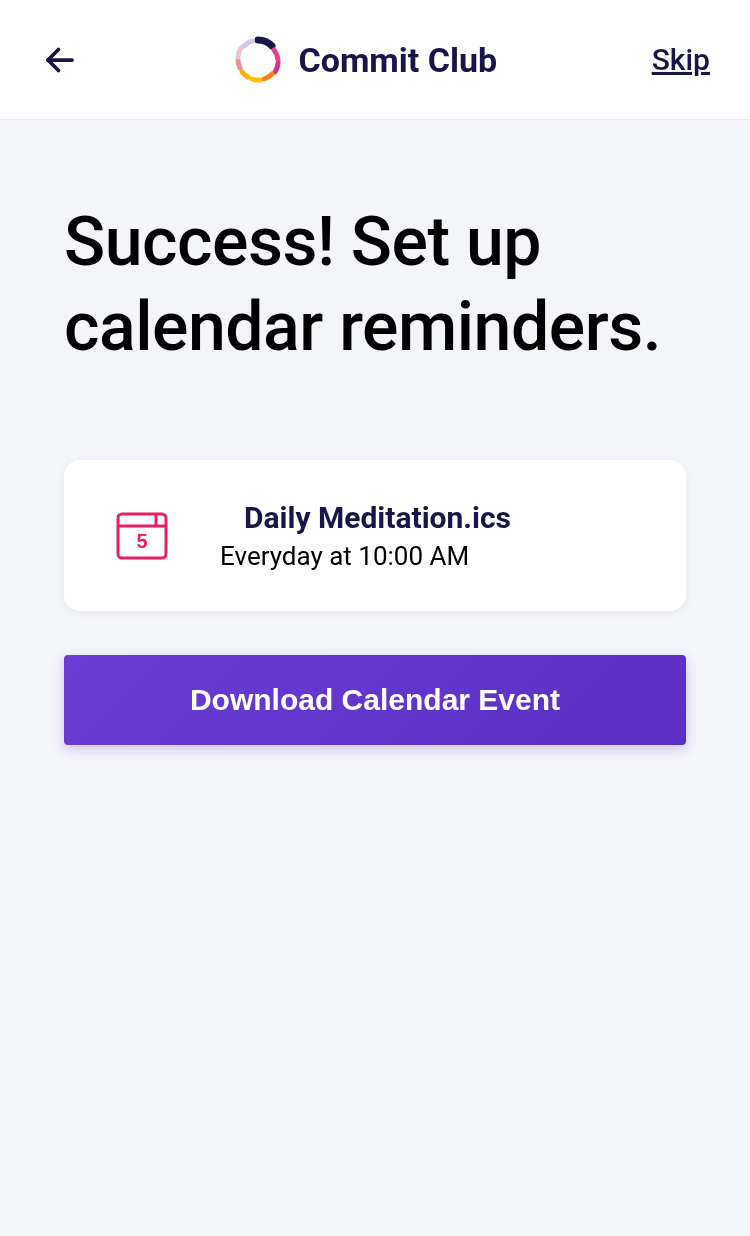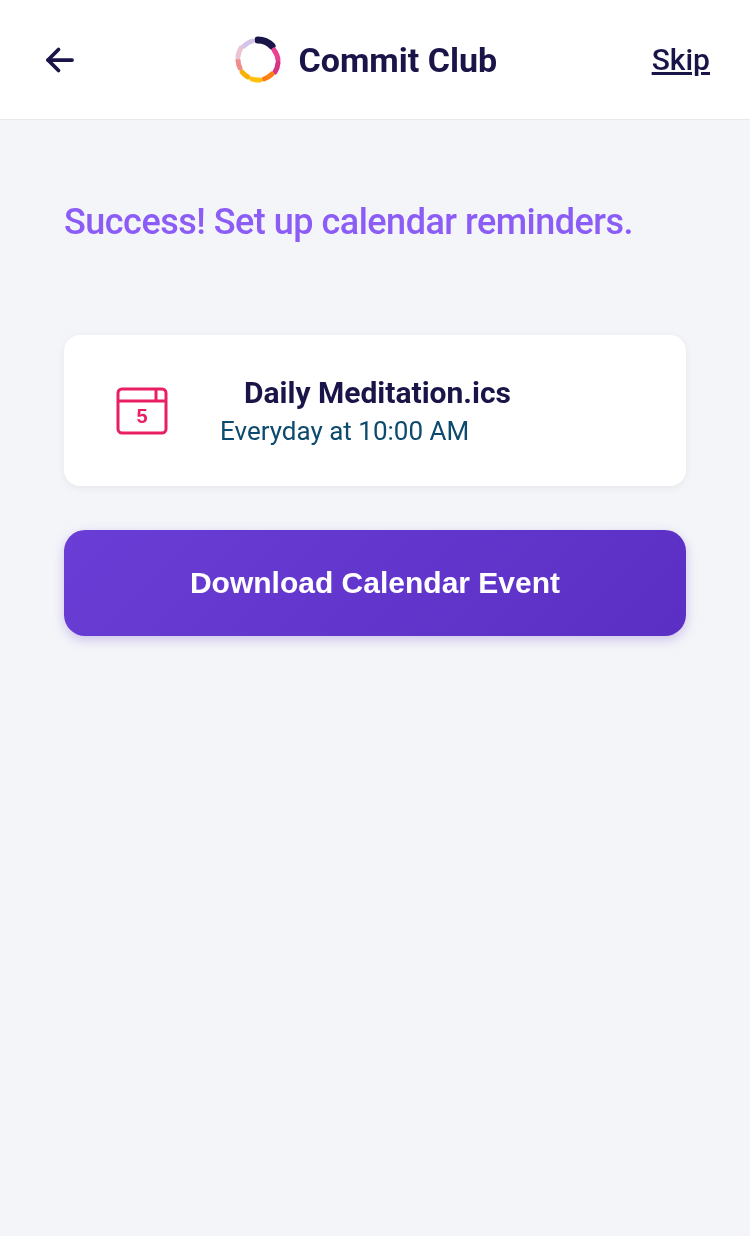--- a/index.html
+++ b/index.html
@@ -60,23 +60,23 @@
       color: #1a1548;
       cursor: pointer;
       text-decoration: underline;
     }
     
     .content {
       padding: 80px 64px;
     }
     
     .heading {
-      font-size: 36px;
+      font-size: 68px;
       font-weight: 500;
-      color: #8b5cf6;
+      color: #000000;
       line-height: 1.25;
       margin-bottom: 90px;
       letter-spacing: -0.5px;
     }
     
     .file-card {
       background: #ffffff;
       border-radius: 16px;
       padding: 40px 48px;
       display: flex;
@@ -101,29 +101,29 @@
     .file-name {
       font-size: 30px;
       font-weight: 700;
       color: #1a1548;
       margin-left: 24px;
     }
     
     .file-subtitle {
       font-size: 26px;
       font-weight: 400;
-      color: #0c4a6e;
+      color: #000000;
     }
     
     .download-button {
       width: 100%;
-      padding: 36px;
+      padding: 28px;
       background: linear-gradient(135deg, #6a3dd6 0%, #5b2fc3 100%);
       border: none;
-      border-radius: 21px;
+      border-radius: 4px;
       color: #ffffff;
       font-size: 30px;
       font-weight: 600;
       cursor: pointer;
       box-shadow: 0 4px 12px rgba(91, 47, 195, 0.25);
     }
   </style>
 </head>
 <body>
 

